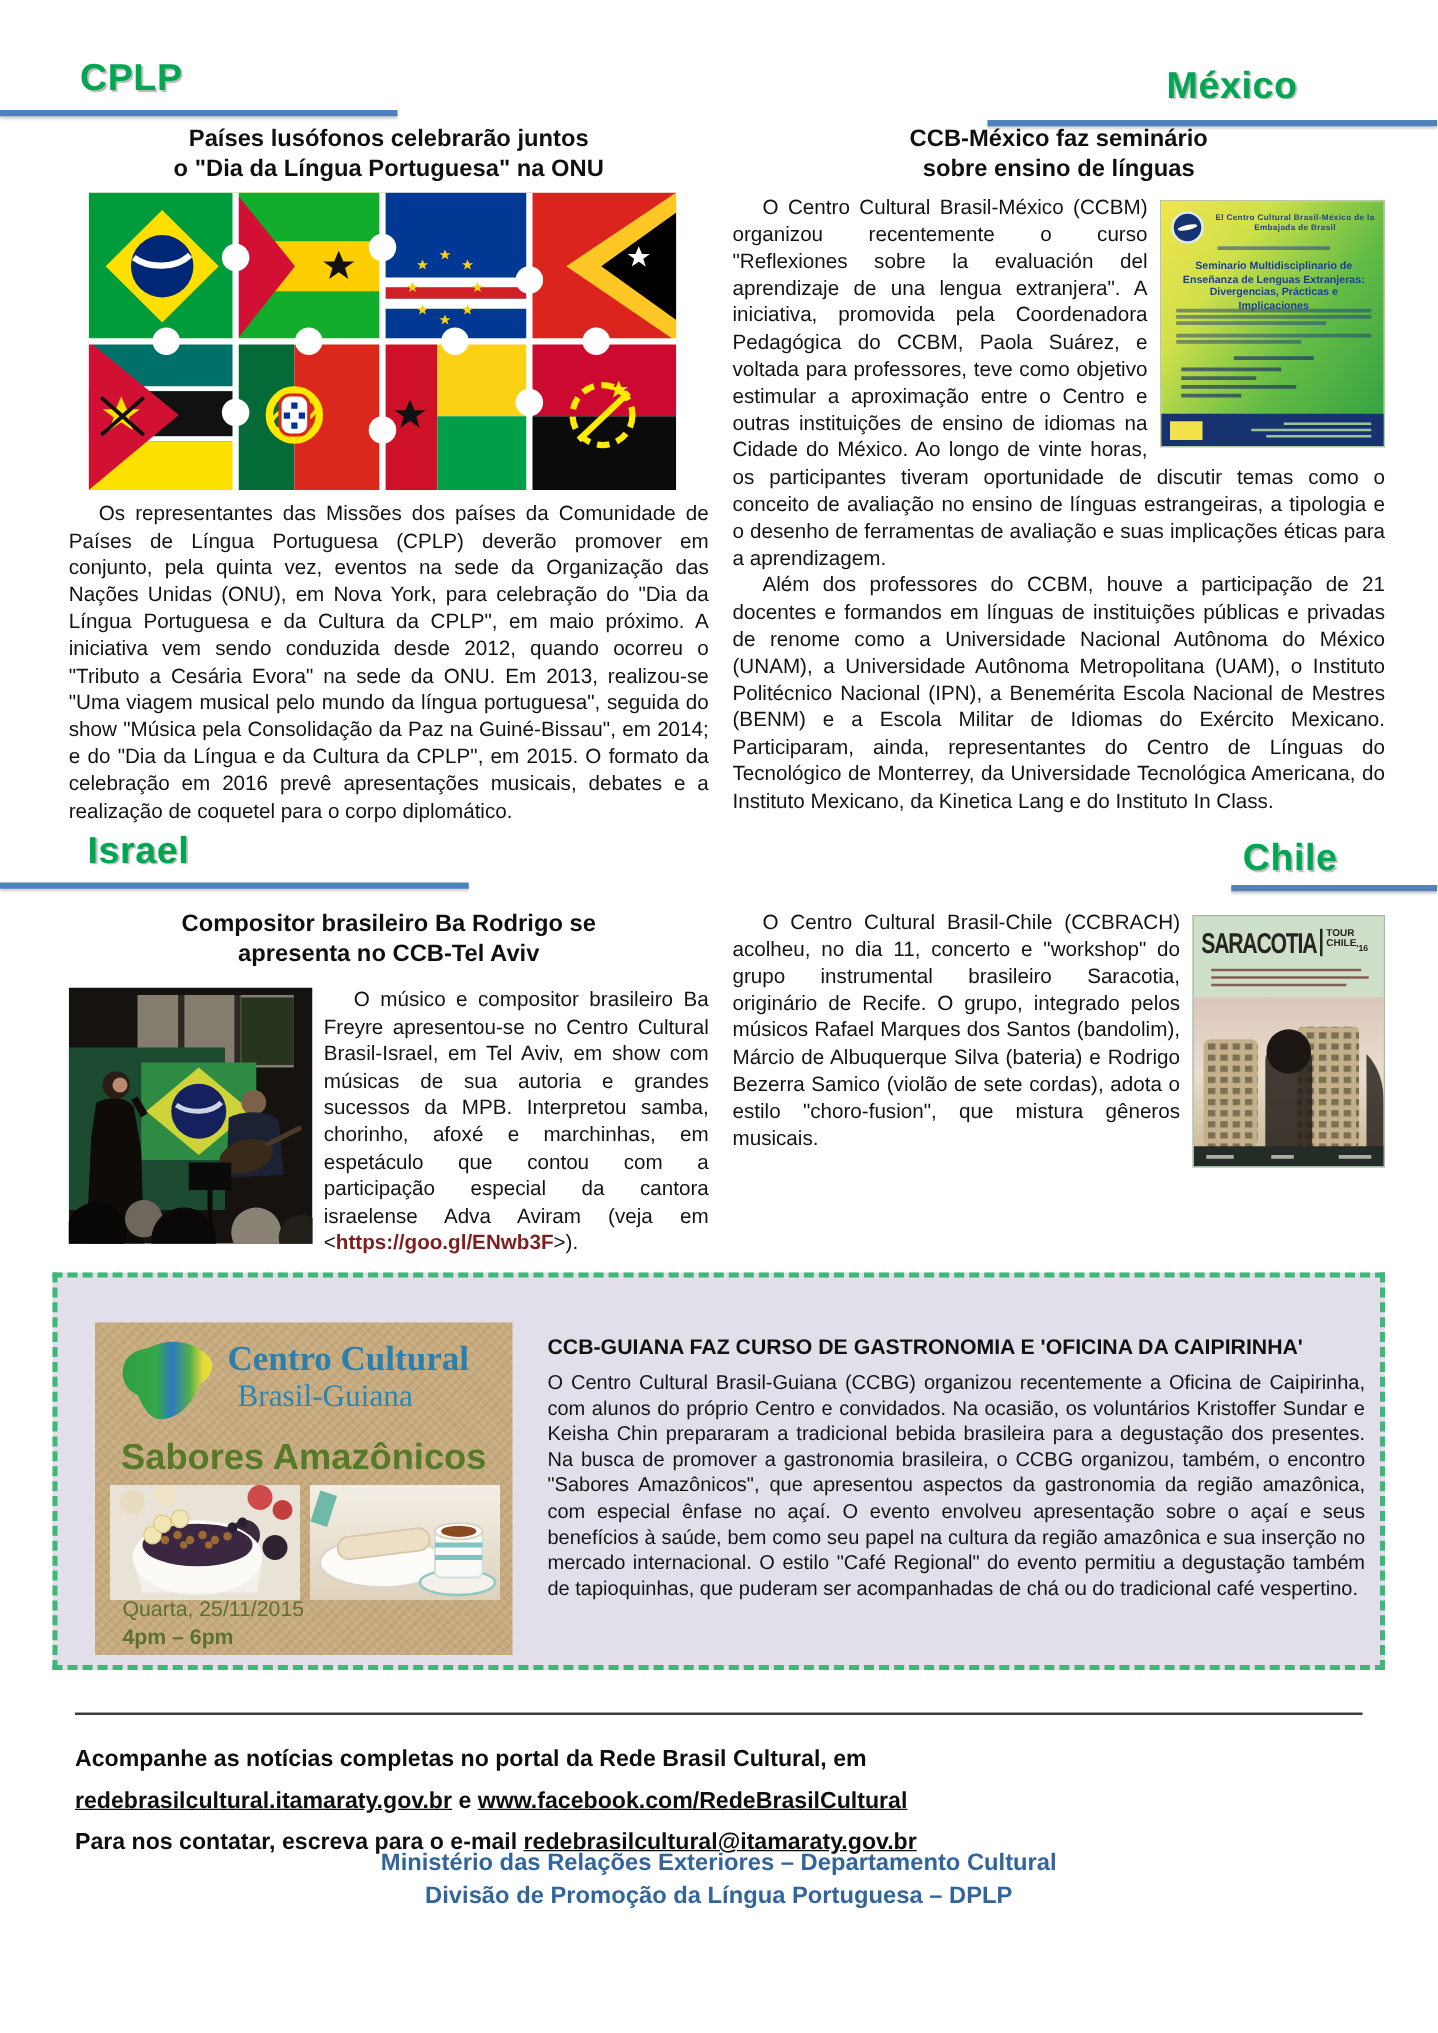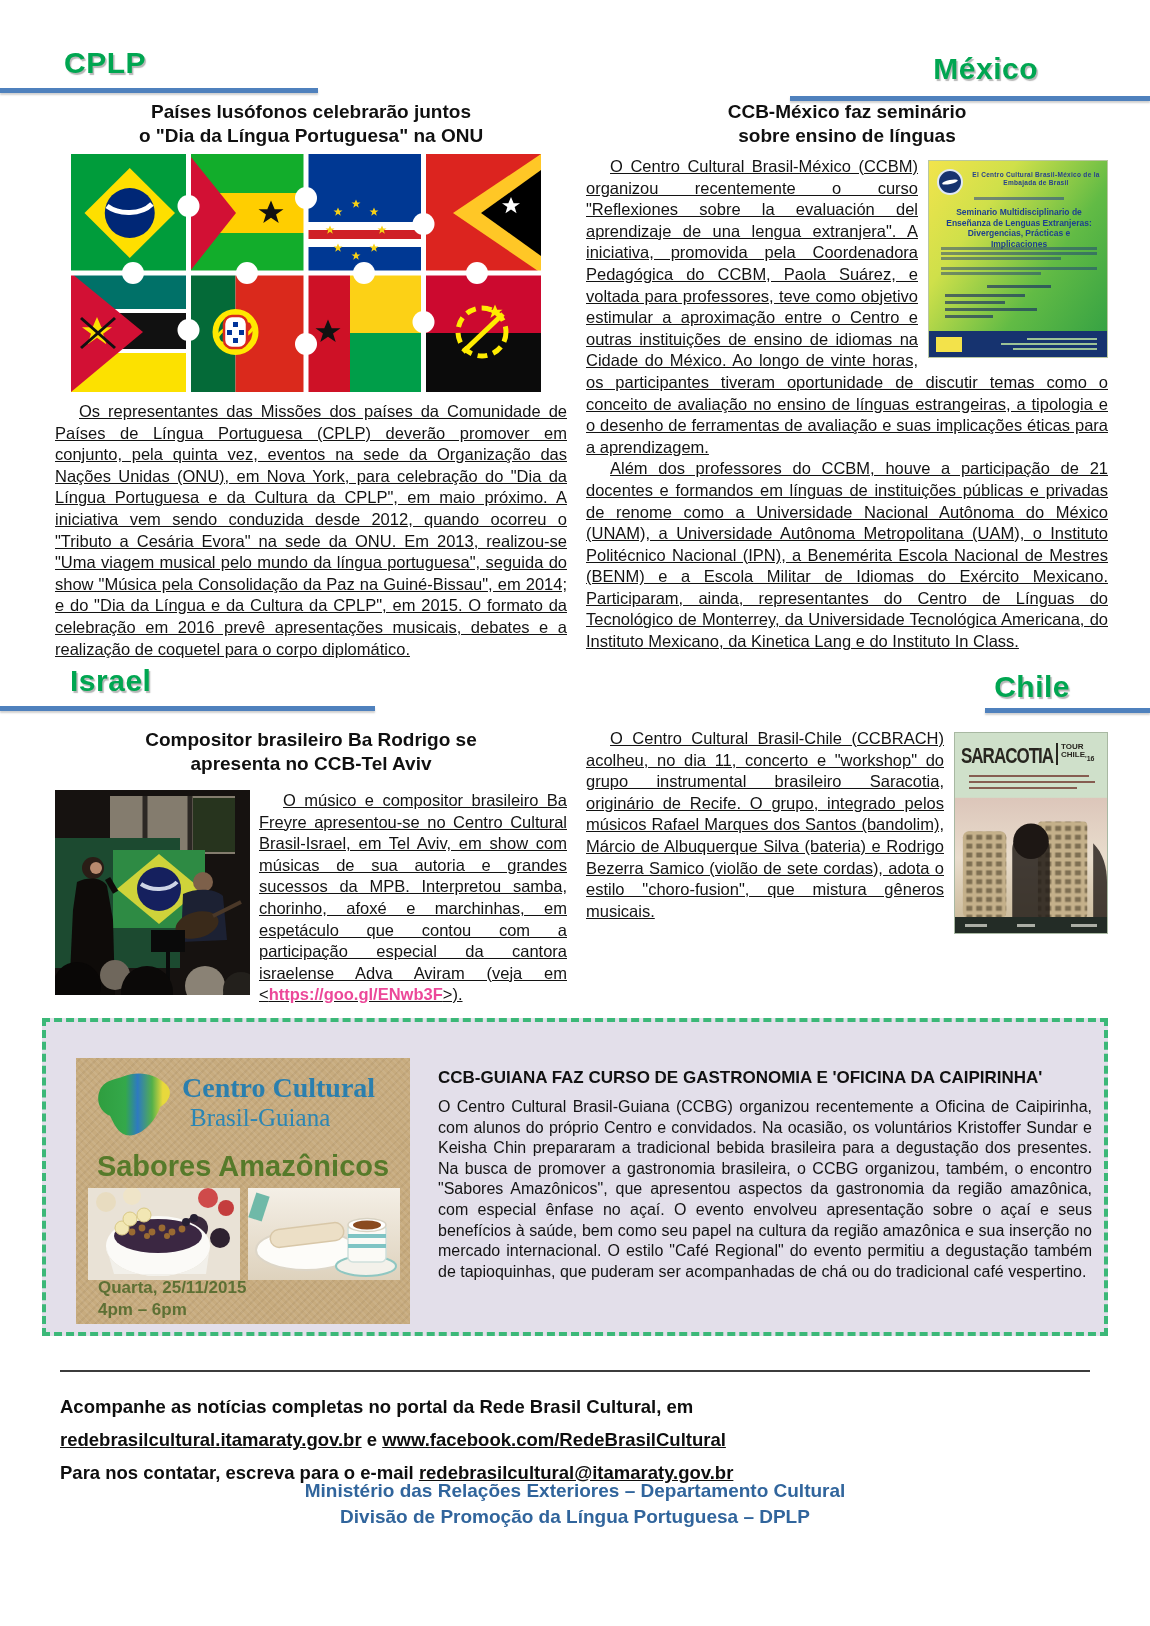--- a/index.html
+++ b/index.html
@@ -6,22 +6,22 @@
   body { margin: 0; background: #ffffff; font-family: "Liberation Sans", "DejaVu Sans", sans-serif; }
   .page { position: relative; width: 1150px; height: 1626px; background: #fff; overflow: hidden; }
   .abs { position: absolute; }
 
   .sec-h { font-size: 30px; font-weight: bold; color: #00A651; letter-spacing: .5px;
            text-shadow: 1.5px 1.5px 1px rgba(110,110,110,.5); }
   .sec-line { height: 5px; background: #4F81BD; box-shadow: 0 2px 2px rgba(120,120,120,.35); }
 
   .art-title { font-size: 19px; font-weight: bold; color: #101010; text-align: center; line-height: 24px; }
   .body-txt { font-size: 16.5px; line-height: 21.6px; text-align: justify; color: #131313; }
-  .ind { text-indent: 24px; text-decoration: underline; }
-  .link { color: #ec4899; font-weight: bold; text-decoration: none; margin-top: 23px; }
+  .ind { text-indent: 24px; }
+  .link { color: #7f1d1d; font-weight: bold; text-decoration: none; margin-top: 23px; }
 
   
   .flags-wrap { margin: 6px 0 9px 16px; display: block; }
 
   
   .poster-mex { float: right; width: 180px; height: 198px; margin: 4px 0 8px 10px;
     background: linear-gradient(125deg, #f2e44c 0%, #cfe04a 28%, #62bb45 62%, #2f9e43 100%);
     border: 1px solid #b9c7a0; position: relative; overflow: hidden; }
   .pm-logo { position: absolute; left: 8px; top: 8px; width: 26px; height: 26px; border-radius: 50%;
     background: #16336f; border: 2px solid #dfe8f5; }
@@ -58,21 +58,21 @@
   .poster-gui { position: absolute; left: 30px; top: 36px; width: 334px; height: 266px;
     background: #c7ab7e; overflow: hidden;
     background-image: repeating-linear-gradient(45deg, rgba(255,255,255,.07) 0 2px, transparent 2px 5px),
                       repeating-linear-gradient(-45deg, rgba(90,70,40,.08) 0 2px, transparent 2px 6px); }
   .gui-org { position: absolute; left: 106px; top: 14px; }
   .gui-org1 { font-family: "Liberation Serif", serif; font-size: 28px; font-weight: bold; color: #2b7fae; }
   .gui-org2 { font-family: "Liberation Serif", serif; font-size: 25px; color: #2b86b4; margin-left: 8px; }
   .gui-event { position: absolute; left: 0; top: 92px; width: 100%; text-align: center;
     font-size: 29px; font-weight: bold; color: #567A2A; }
   .gui-photos { position: absolute; left: 12px; top: 130px; display: flex; gap: 8px; }
-  .gui-date { position: absolute; left: 22px; top: 220px; font-size: 17px; font-weight: bold; color: #5d7034; }
+  .gui-date { position: absolute; left: 22px; top: 220px; font-size: 17px; font-weight: normal; color: #5d7034; }
   .gui-time { position: absolute; left: 22px; top: 242px; font-size: 17px; font-weight: bold; color: #5d7034; }
   .gui-title { font-size: 17px; font-weight: bold; color: #111; margin-bottom: 9px; }
   .gui-body { font-size: 16px; line-height: 20.6px; text-align: justify; color: #131313; }
 
   
   .divider { left: 60px; top: 1370px; width: 1030px; height: 2px; background: #3c3c3c; }
   .footer { left: 60px; top: 1396px; width: 1030px; text-align: left; color: #0e0e0e; }
   .f-line { font-size: 18.5px; font-weight: bold; margin-bottom: 11px; }
   .f-link { color: #0e0e0e; font-weight: bold; text-decoration: underline; }
   .ministry { left: 60px; top: 1478px; width: 1030px; text-align: center; color: #31659C;

